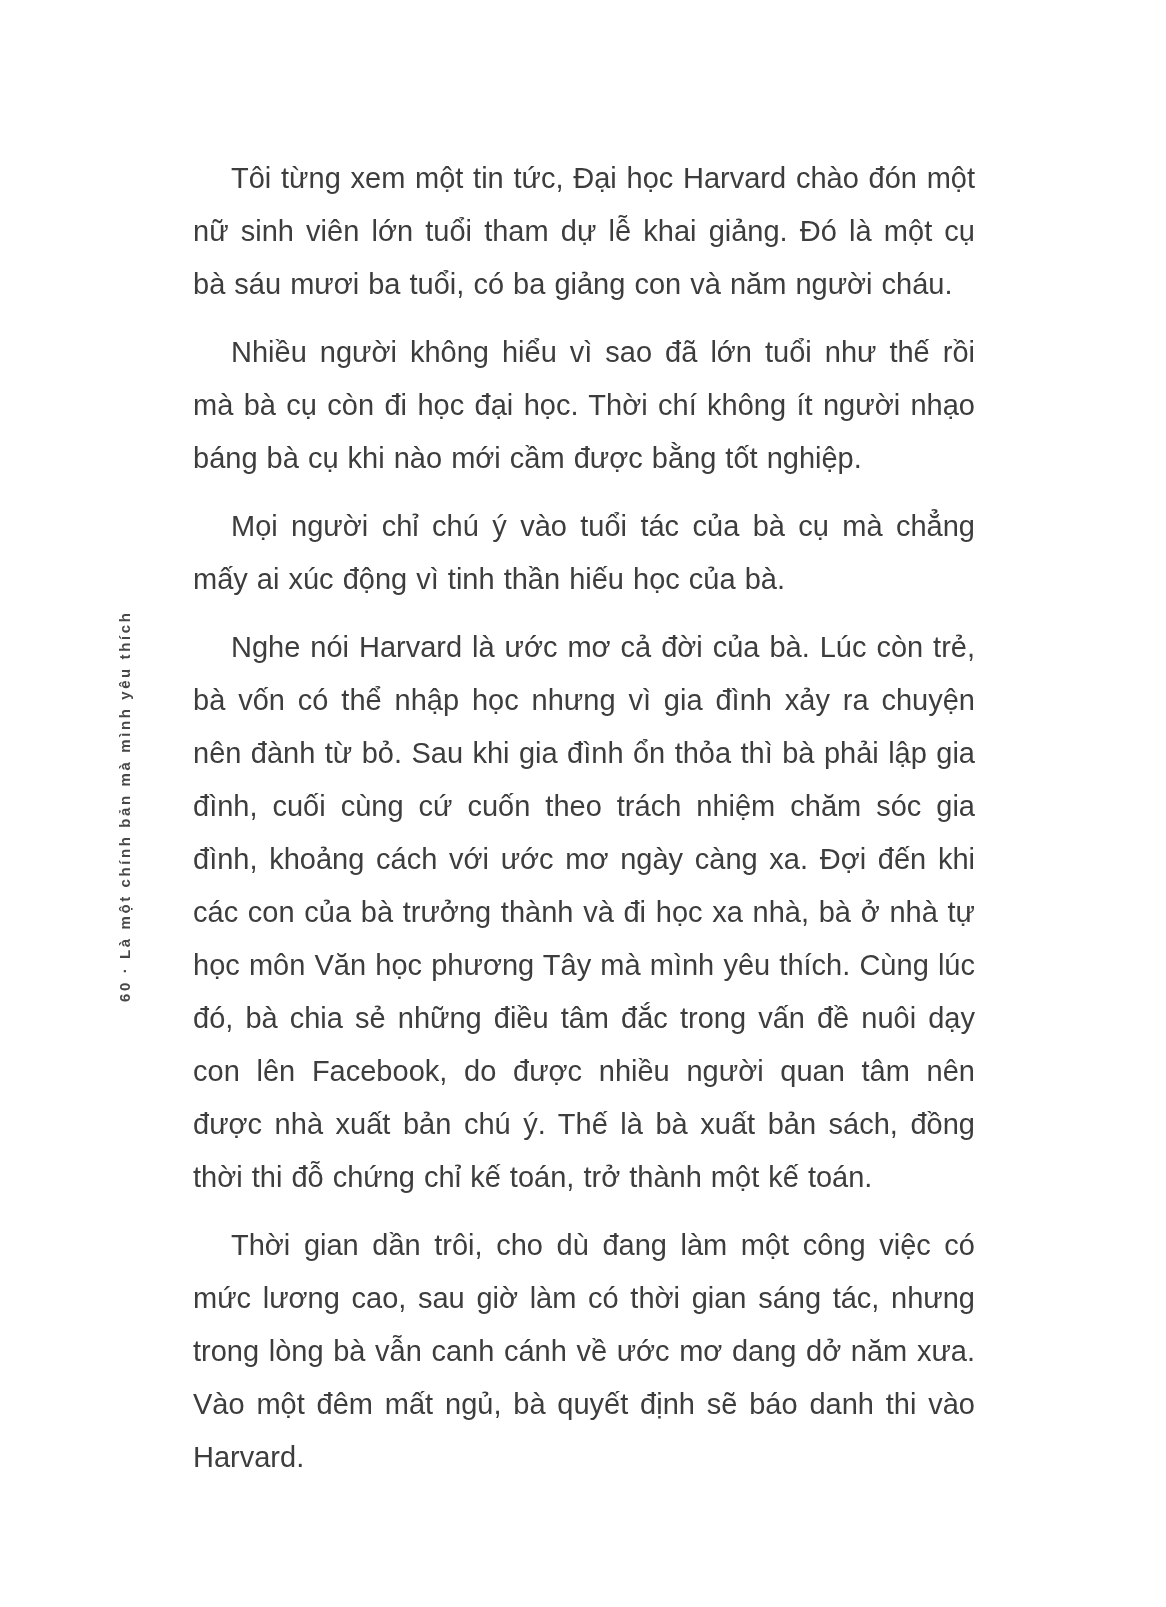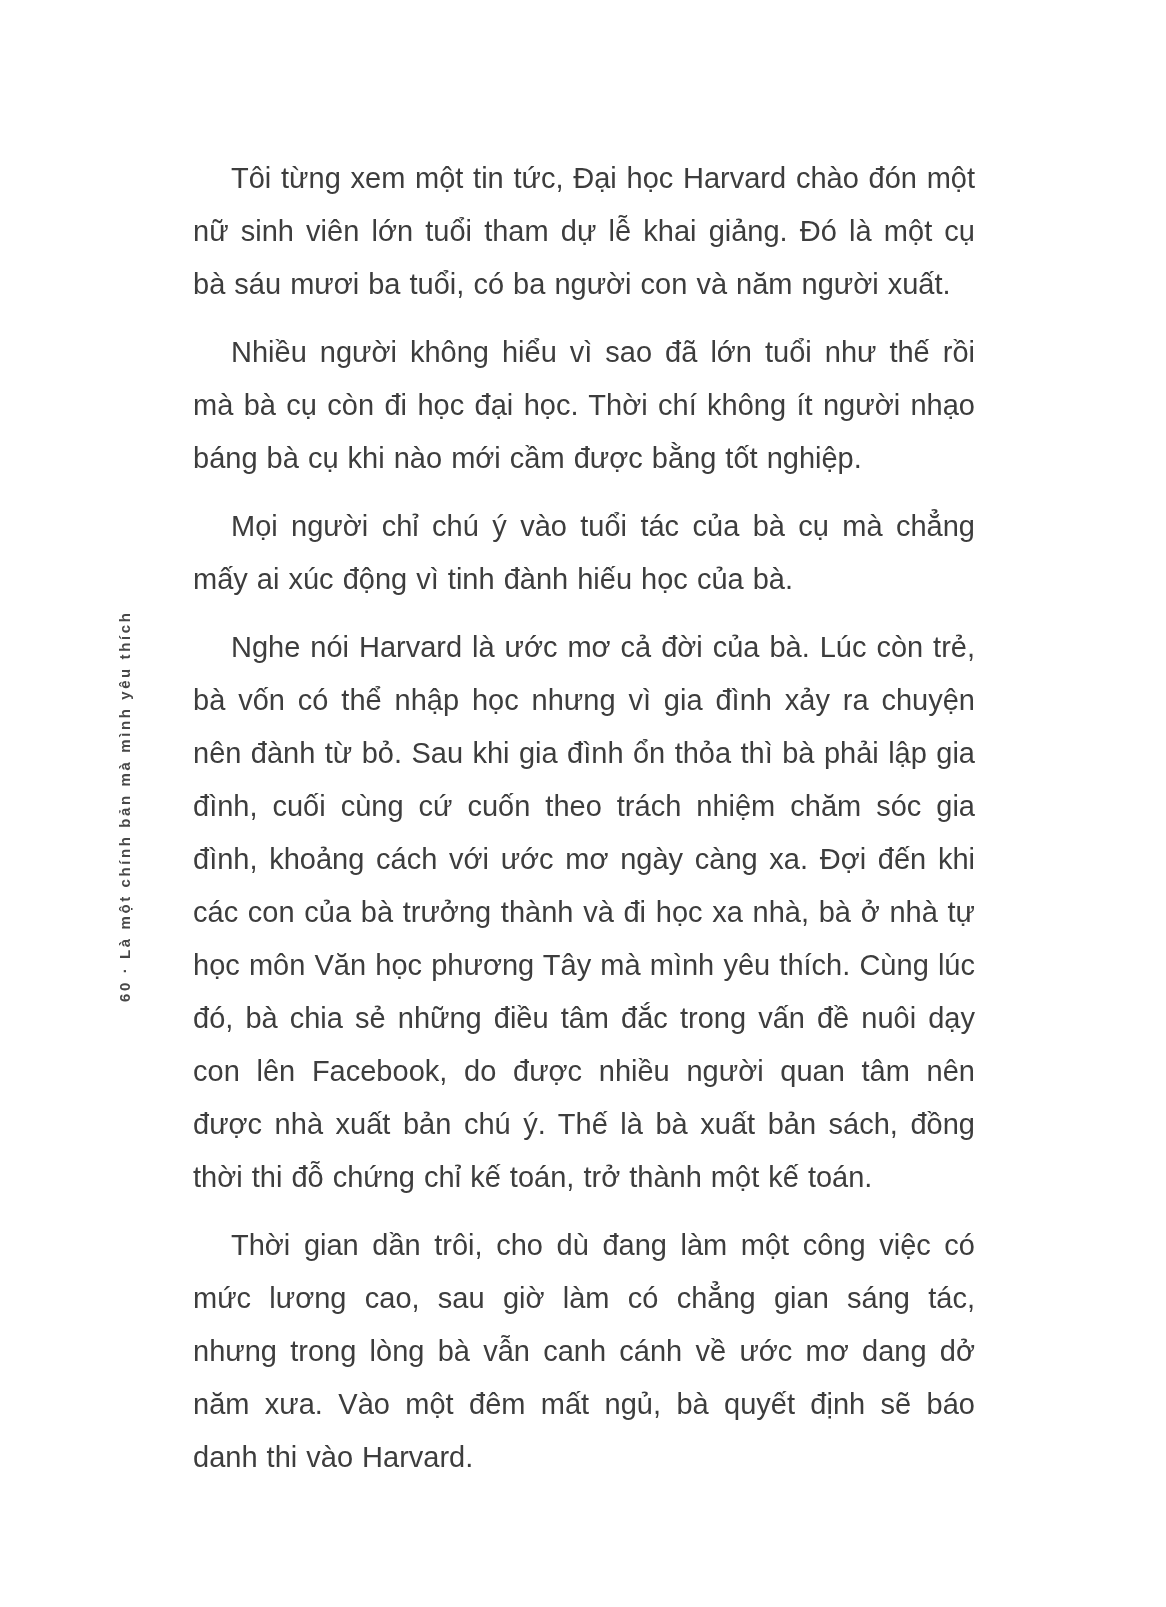--- a/index.html
+++ b/index.html
@@ -44,20 +44,20 @@
   }
 </style>
 </head>
 <body>
 
 <div class="page">
 
   <div class="spine-text">60 · Là một chính bản mà mình yêu thích</div>
 
   <div class="content">
-    <p class="para">Tôi từng xem một tin tức, Đại học Harvard chào đón một nữ sinh viên lớn tuổi tham dự lễ khai giảng. Đó là một cụ bà sáu mươi ba tuổi, có ba người con và năm người xuất.</p>
+    <p class="para">Tôi từng xem một tin tức, Đại học Harvard chào đón một nữ sinh viên lớn tuổi tham dự lễ khai giảng. Đó là một cụ bà sáu mươi ba tuổi, có ba giảng con và năm người cháu.</p>
     <p class="para">Nhiều người không hiểu vì sao đã lớn tuổi như thế rồi mà bà cụ còn đi học đại học. Thời chí không ít người nhạo báng bà cụ khi nào mới cầm được bằng tốt nghiệp.</p>
-    <p class="para">Mọi người chỉ chú ý vào tuổi tác của bà cụ mà chẳng mấy ai xúc động vì tinh đành hiếu học của bà.</p>
+    <p class="para">Mọi người chỉ chú ý vào tuổi tác của bà cụ mà chẳng mấy ai xúc động vì tinh thần hiếu học của bà.</p>
     <p class="para">Nghe nói Harvard là ước mơ cả đời của bà. Lúc còn trẻ, bà vốn có thể nhập học nhưng vì gia đình xảy ra chuyện nên đành từ bỏ. Sau khi gia đình ổn thỏa thì bà phải lập gia đình, cuối cùng cứ cuốn theo trách nhiệm chăm sóc gia đình, khoảng cách với ước mơ ngày càng xa. Đợi đến khi các con của bà trưởng thành và đi học xa nhà, bà ở nhà tự học môn Văn học phương Tây mà mình yêu thích. Cùng lúc đó, bà chia sẻ những điều tâm đắc trong vấn đề nuôi dạy con lên Facebook, do được nhiều người quan tâm nên được nhà xuất bản chú ý. Thế là bà xuất bản sách, đồng thời thi đỗ chứng chỉ kế toán, trở thành một kế toán.</p>
-    <p class="para">Thời gian dần trôi, cho dù đang làm một công việc có mức lương cao, sau giờ làm có chẳng gian sáng tác, nhưng trong lòng bà vẫn canh cánh về ước mơ dang dở năm xưa. Vào một đêm mất ngủ, bà quyết định sẽ báo danh thi vào Harvard.</p>
+    <p class="para">Thời gian dần trôi, cho dù đang làm một công việc có mức lương cao, sau giờ làm có thời gian sáng tác, nhưng trong lòng bà vẫn canh cánh về ước mơ dang dở năm xưa. Vào một đêm mất ngủ, bà quyết định sẽ báo danh thi vào Harvard.</p>
   </div>
 
 </div>
 
 </body></html>

